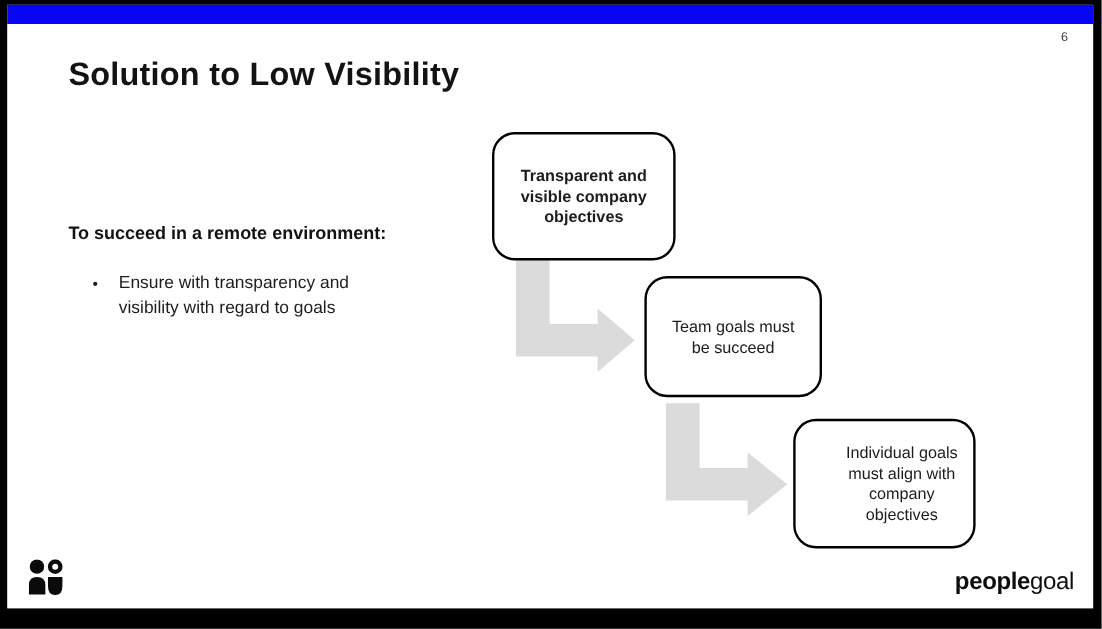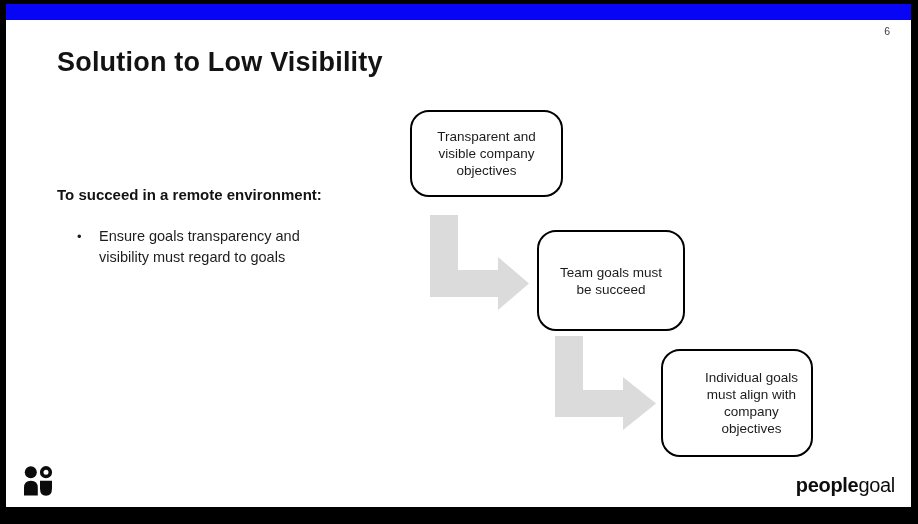--- a/index.html
+++ b/index.html
@@ -45,21 +45,21 @@
   }
   .arrows polygon { fill:var(--arrow, #DBDBDB); }
   .flow-box {
     position:absolute; z-index:2; box-sizing:border-box;
     background:#ffffff; border:2.5px solid #000000; border-radius:19px;
     display:flex; align-items:center; justify-content:center;
   }
   .flow-box .box-text div {
     font-size:13.5px; line-height:17px; color:#1c1c1c; text-align:center;
   }
-  .box-1 { left:404px; top:106px; width:153px; height:87px; }
+  .box-1 { left:404px; top:106px; width:153px; height:107px;font-weight:bold; }
   .box-2 { left:531px; top:226px; width:148px; height:101px; }
   .box-3 { left:655px; top:345px; width:152px; height:108px;padding-left:29px; }
   .footer-mark { position:absolute; left:18px; top:462px; }
   .wordmark {
     position:absolute; right:16px; top:469px;
     font-size:20px; color:#0d0d0d; letter-spacing:-0.3px; line-height:1.2;
   }
   .wordmark .bold { font-weight:700; }
 </style>
 </head>
@@ -71,22 +71,22 @@
 
   <div class="page-number">6</div>
 
   <h1 class="title">Solution to Low Visibility</h1>
 
   <div class="intro-heading">To succeed in a remote environment:</div>
 
   <div class="bullet-row">
     <span class="bullet-marker">•</span>
     <div class="bullet-lines">
-      <div>Ensure goals transparency and</div>
-      <div>visibility must regard to goals</div>
+      <div>Ensure with transparency and</div>
+      <div>visibility with regard to goals</div>
     </div>
   </div>
 
   <svg class="arrows" width="905" height="503" viewBox="0 0 905 503">
     <polygon points="424,211 452,211 452,266 492,266 492,253 523,279.5 492,306 492,293 424,293" fill="#DBDBDB"></polygon>
     <polygon points="549,332 577,332 577,386 617,386 617,373 650,399.5 617,426 617,413 549,413" fill="#DBDBDB"></polygon>
   </svg>
 
   <div class="flow-box box-1">
     <div class="box-text">

